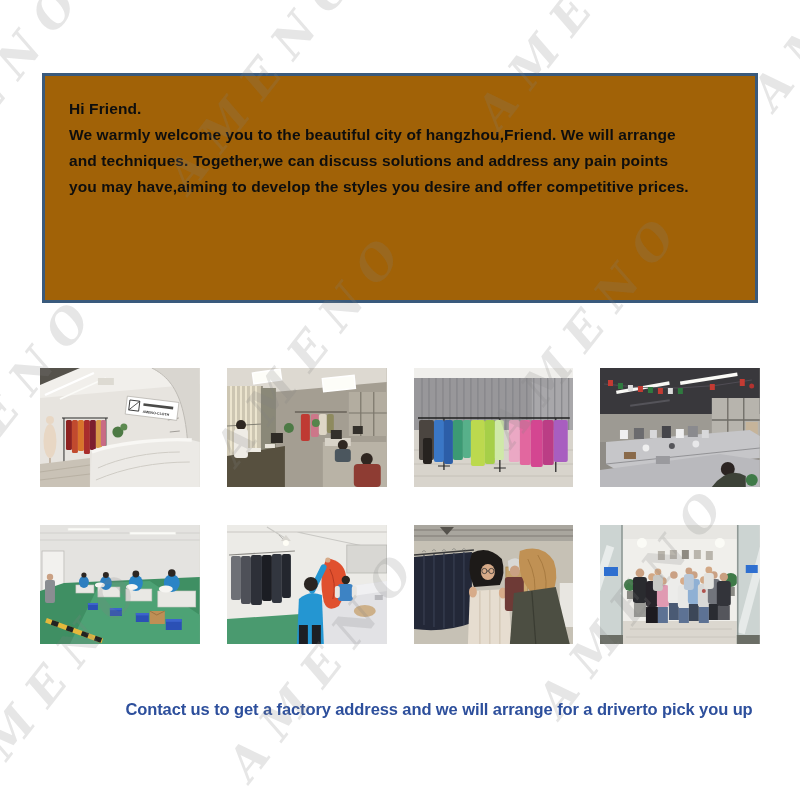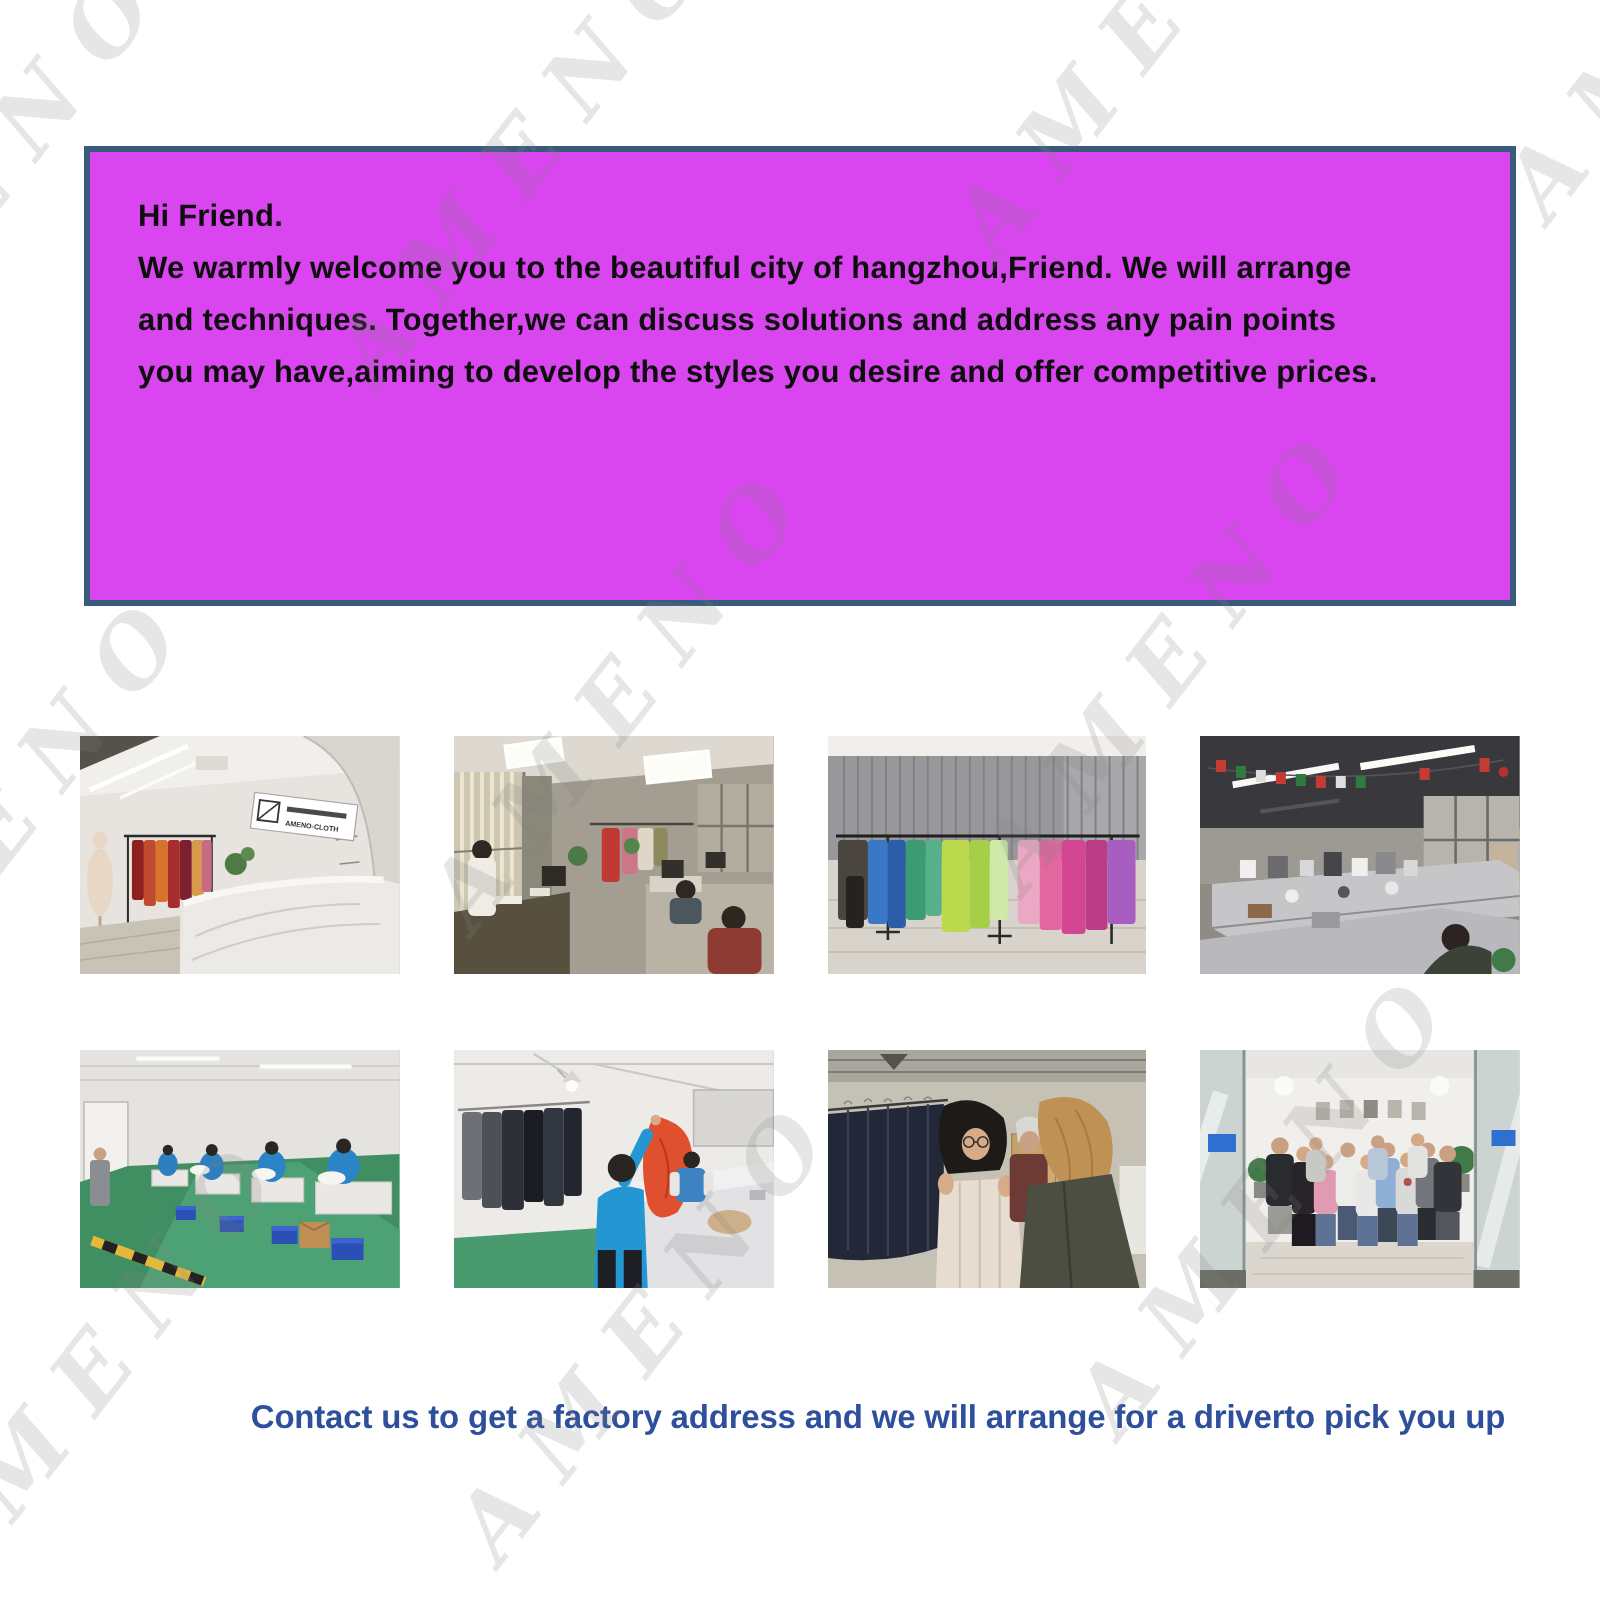--- a/index.html
+++ b/index.html
@@ -1,21 +1,21 @@
 <!DOCTYPE html>
 <html><head>
 <meta charset="utf-8">
 <style>
   html,body{margin:0;padding:0;background:#ffffff;}
   .page{position:relative;width:800px;height:800px;background:#ffffff;overflow:hidden;
         font-family:"Liberation Sans",sans-serif;}
 
   
   .welcome-box{position:absolute;left:42px;top:73px;width:716px;height:230px;
-               box-sizing:border-box;border:3px solid #3a5a7c;background:#d946ef;
+               box-sizing:border-box;border:3px solid #3a5a7c;background:#a16207;
                padding:20px 20px 0 24px;}
   .welcome-line{font-weight:bold;font-size:15.5px;line-height:26px;color:#0e0e0e;
                 letter-spacing:0.1px;white-space:nowrap;}
 
   
   .photo-grid{position:absolute;left:40px;top:368px;width:720px;
               display:grid;grid-template-columns:repeat(4,1fr);
               column-gap:27px;row-gap:38px;}
   .photo{margin:0;width:100%;height:119px;overflow:hidden;background:#d8d5cf;}
   .photo svg{display:block;width:100%;height:100%;}

